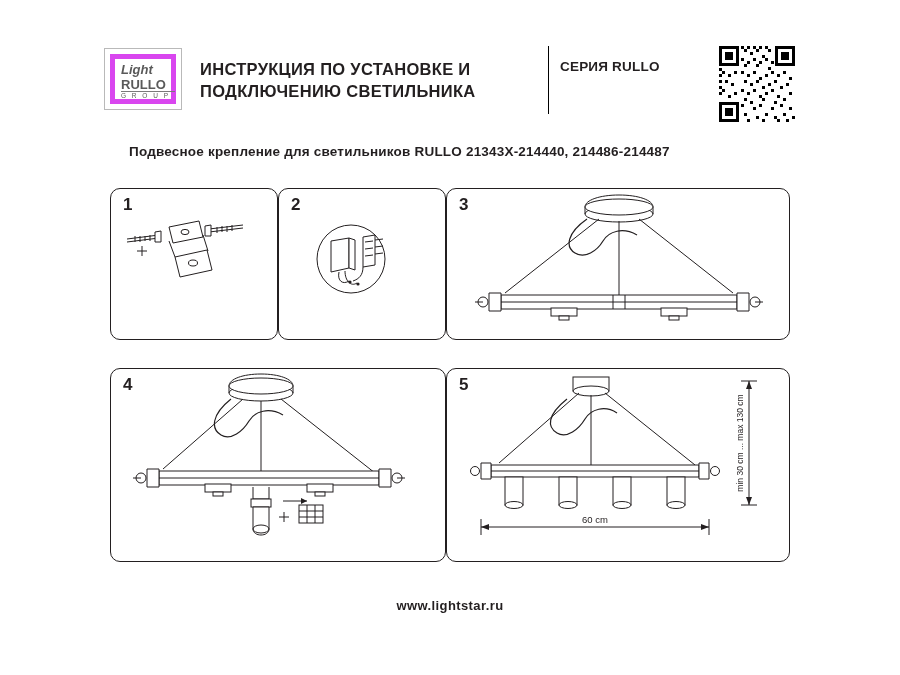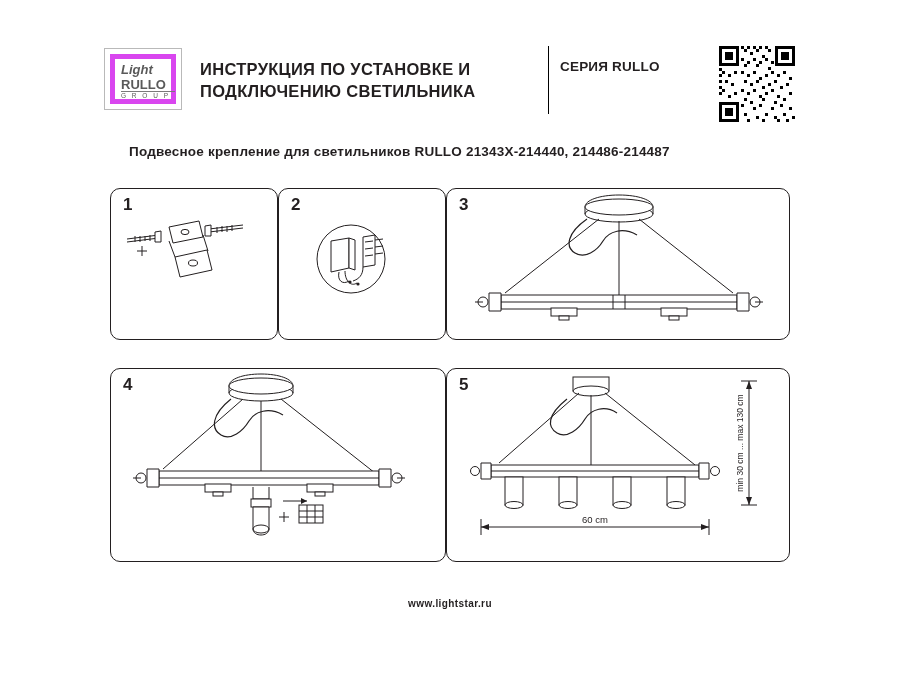--- a/index.html
+++ b/index.html
@@ -142,21 +142,21 @@
 
   .panel svg { position: absolute; left: 0; top: 0; }
 
   
   #footer {
     position: absolute;
     left: 0;
     top: 598px;
     width: 900px;
     text-align: center;
-    font-size: 10px;
+    font-size: 13px;
     font-weight: bold;
     color: #231f20;
     letter-spacing: 0.4px;
   }
 </style>
 </head>
 <body>
 
 <div id="page">
 

